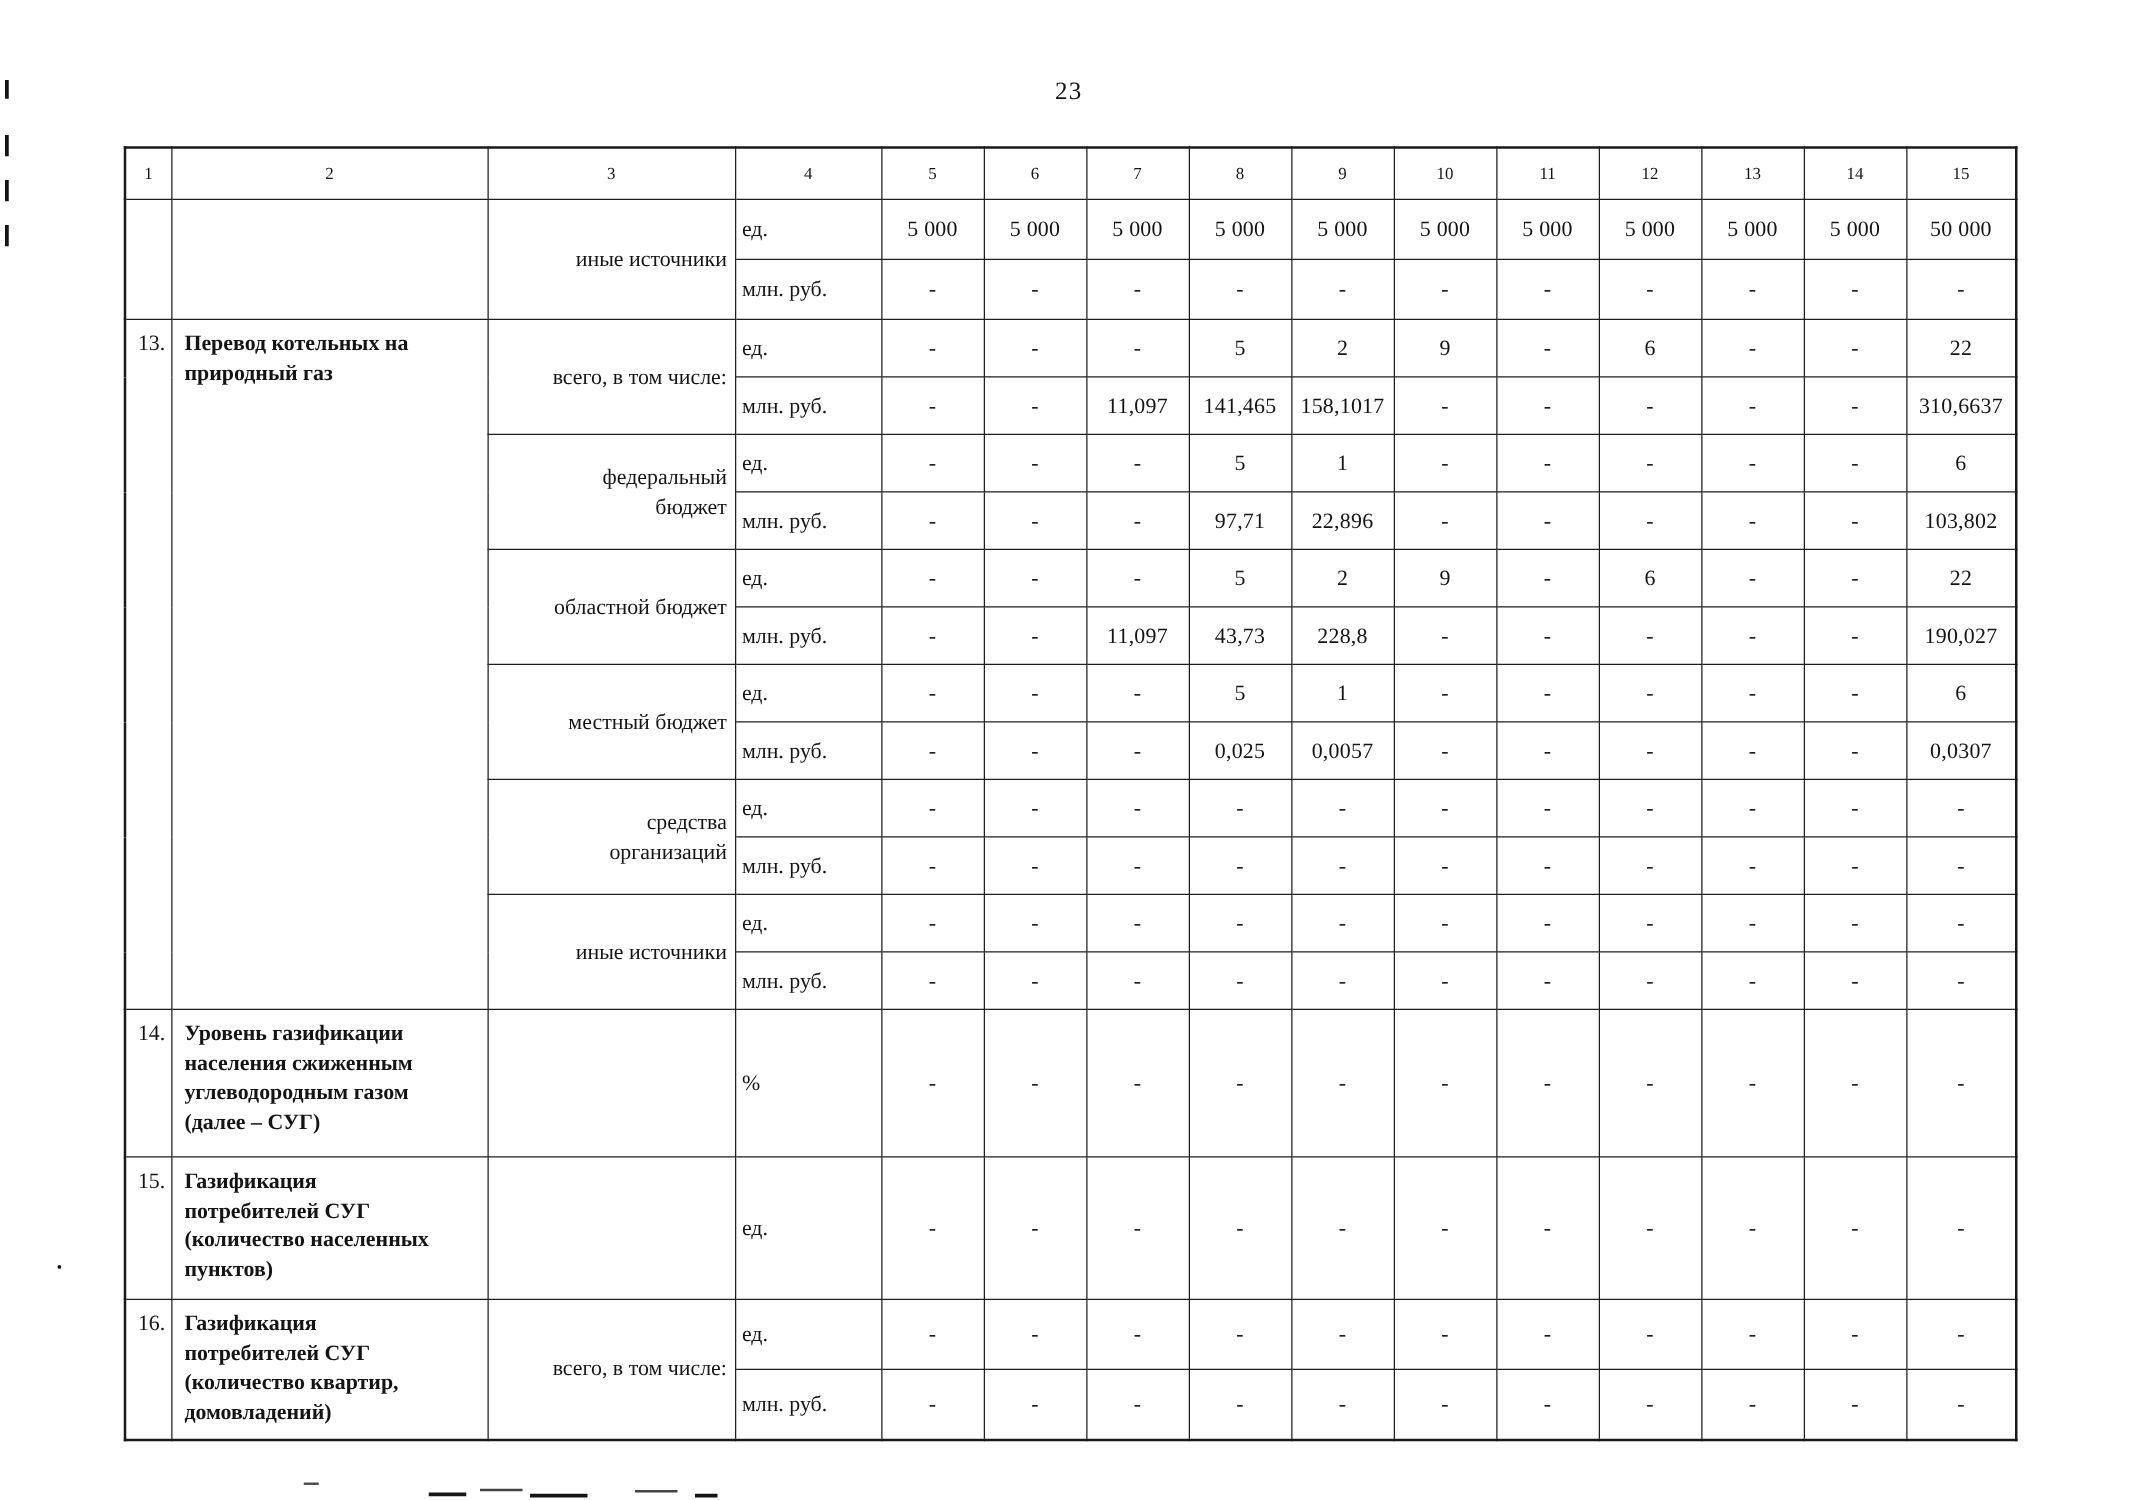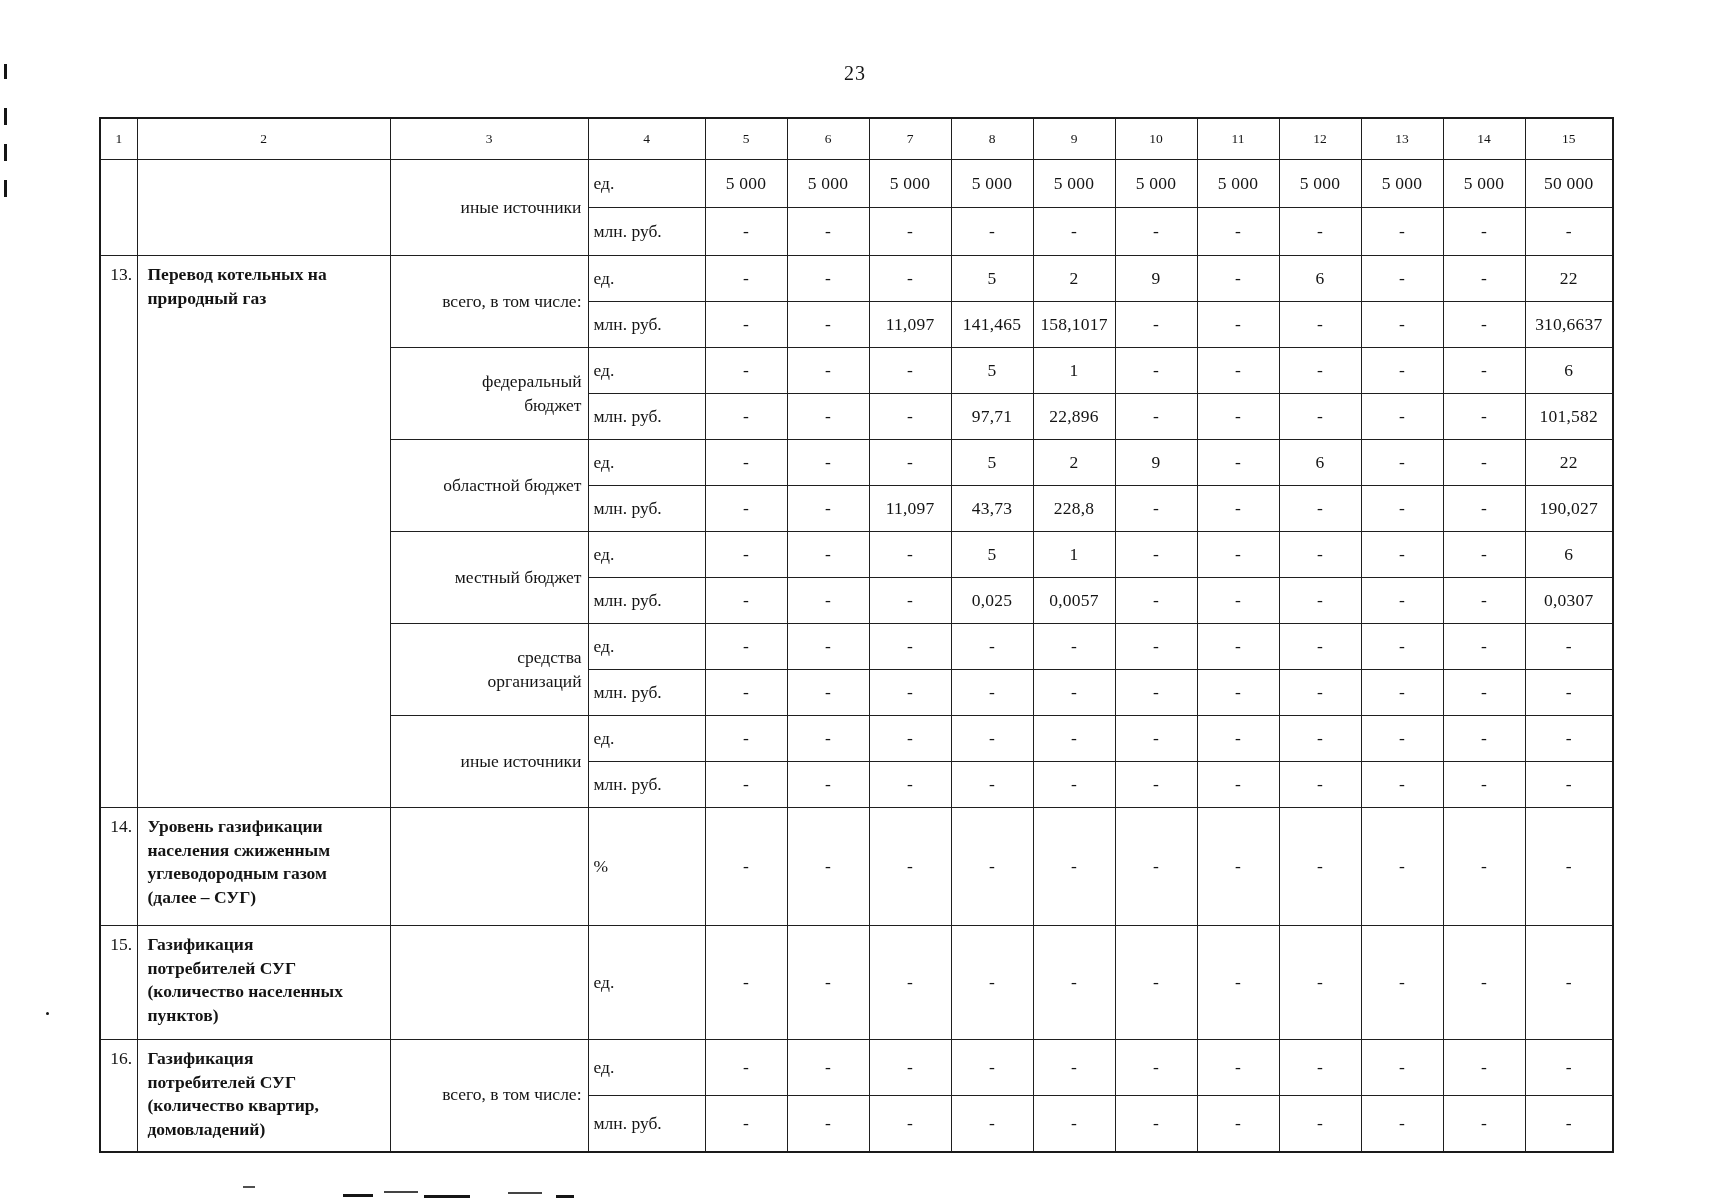--- a/index.html
+++ b/index.html
@@ -195,21 +195,21 @@
           <td class="cell-value">-</td>
           <td class="cell-value">-</td>
           <td class="cell-value">-</td>
           <td class="cell-value">97,71</td>
           <td class="cell-value">22,896</td>
           <td class="cell-value">-</td>
           <td class="cell-value">-</td>
           <td class="cell-value">-</td>
           <td class="cell-value">-</td>
           <td class="cell-value">-</td>
-          <td class="cell-value">101,582</td>
+          <td class="cell-value">103,802</td>
         </tr>
         <tr class="it-1">
           <td class="cell-source" rowspan="2">областной бюджет</td>
           <td class="cell-unit">ед.</td>
           <td class="cell-value">-</td>
           <td class="cell-value">-</td>
           <td class="cell-value">-</td>
           <td class="cell-value">5</td>
           <td class="cell-value">2</td>
           <td class="cell-value">9</td>

